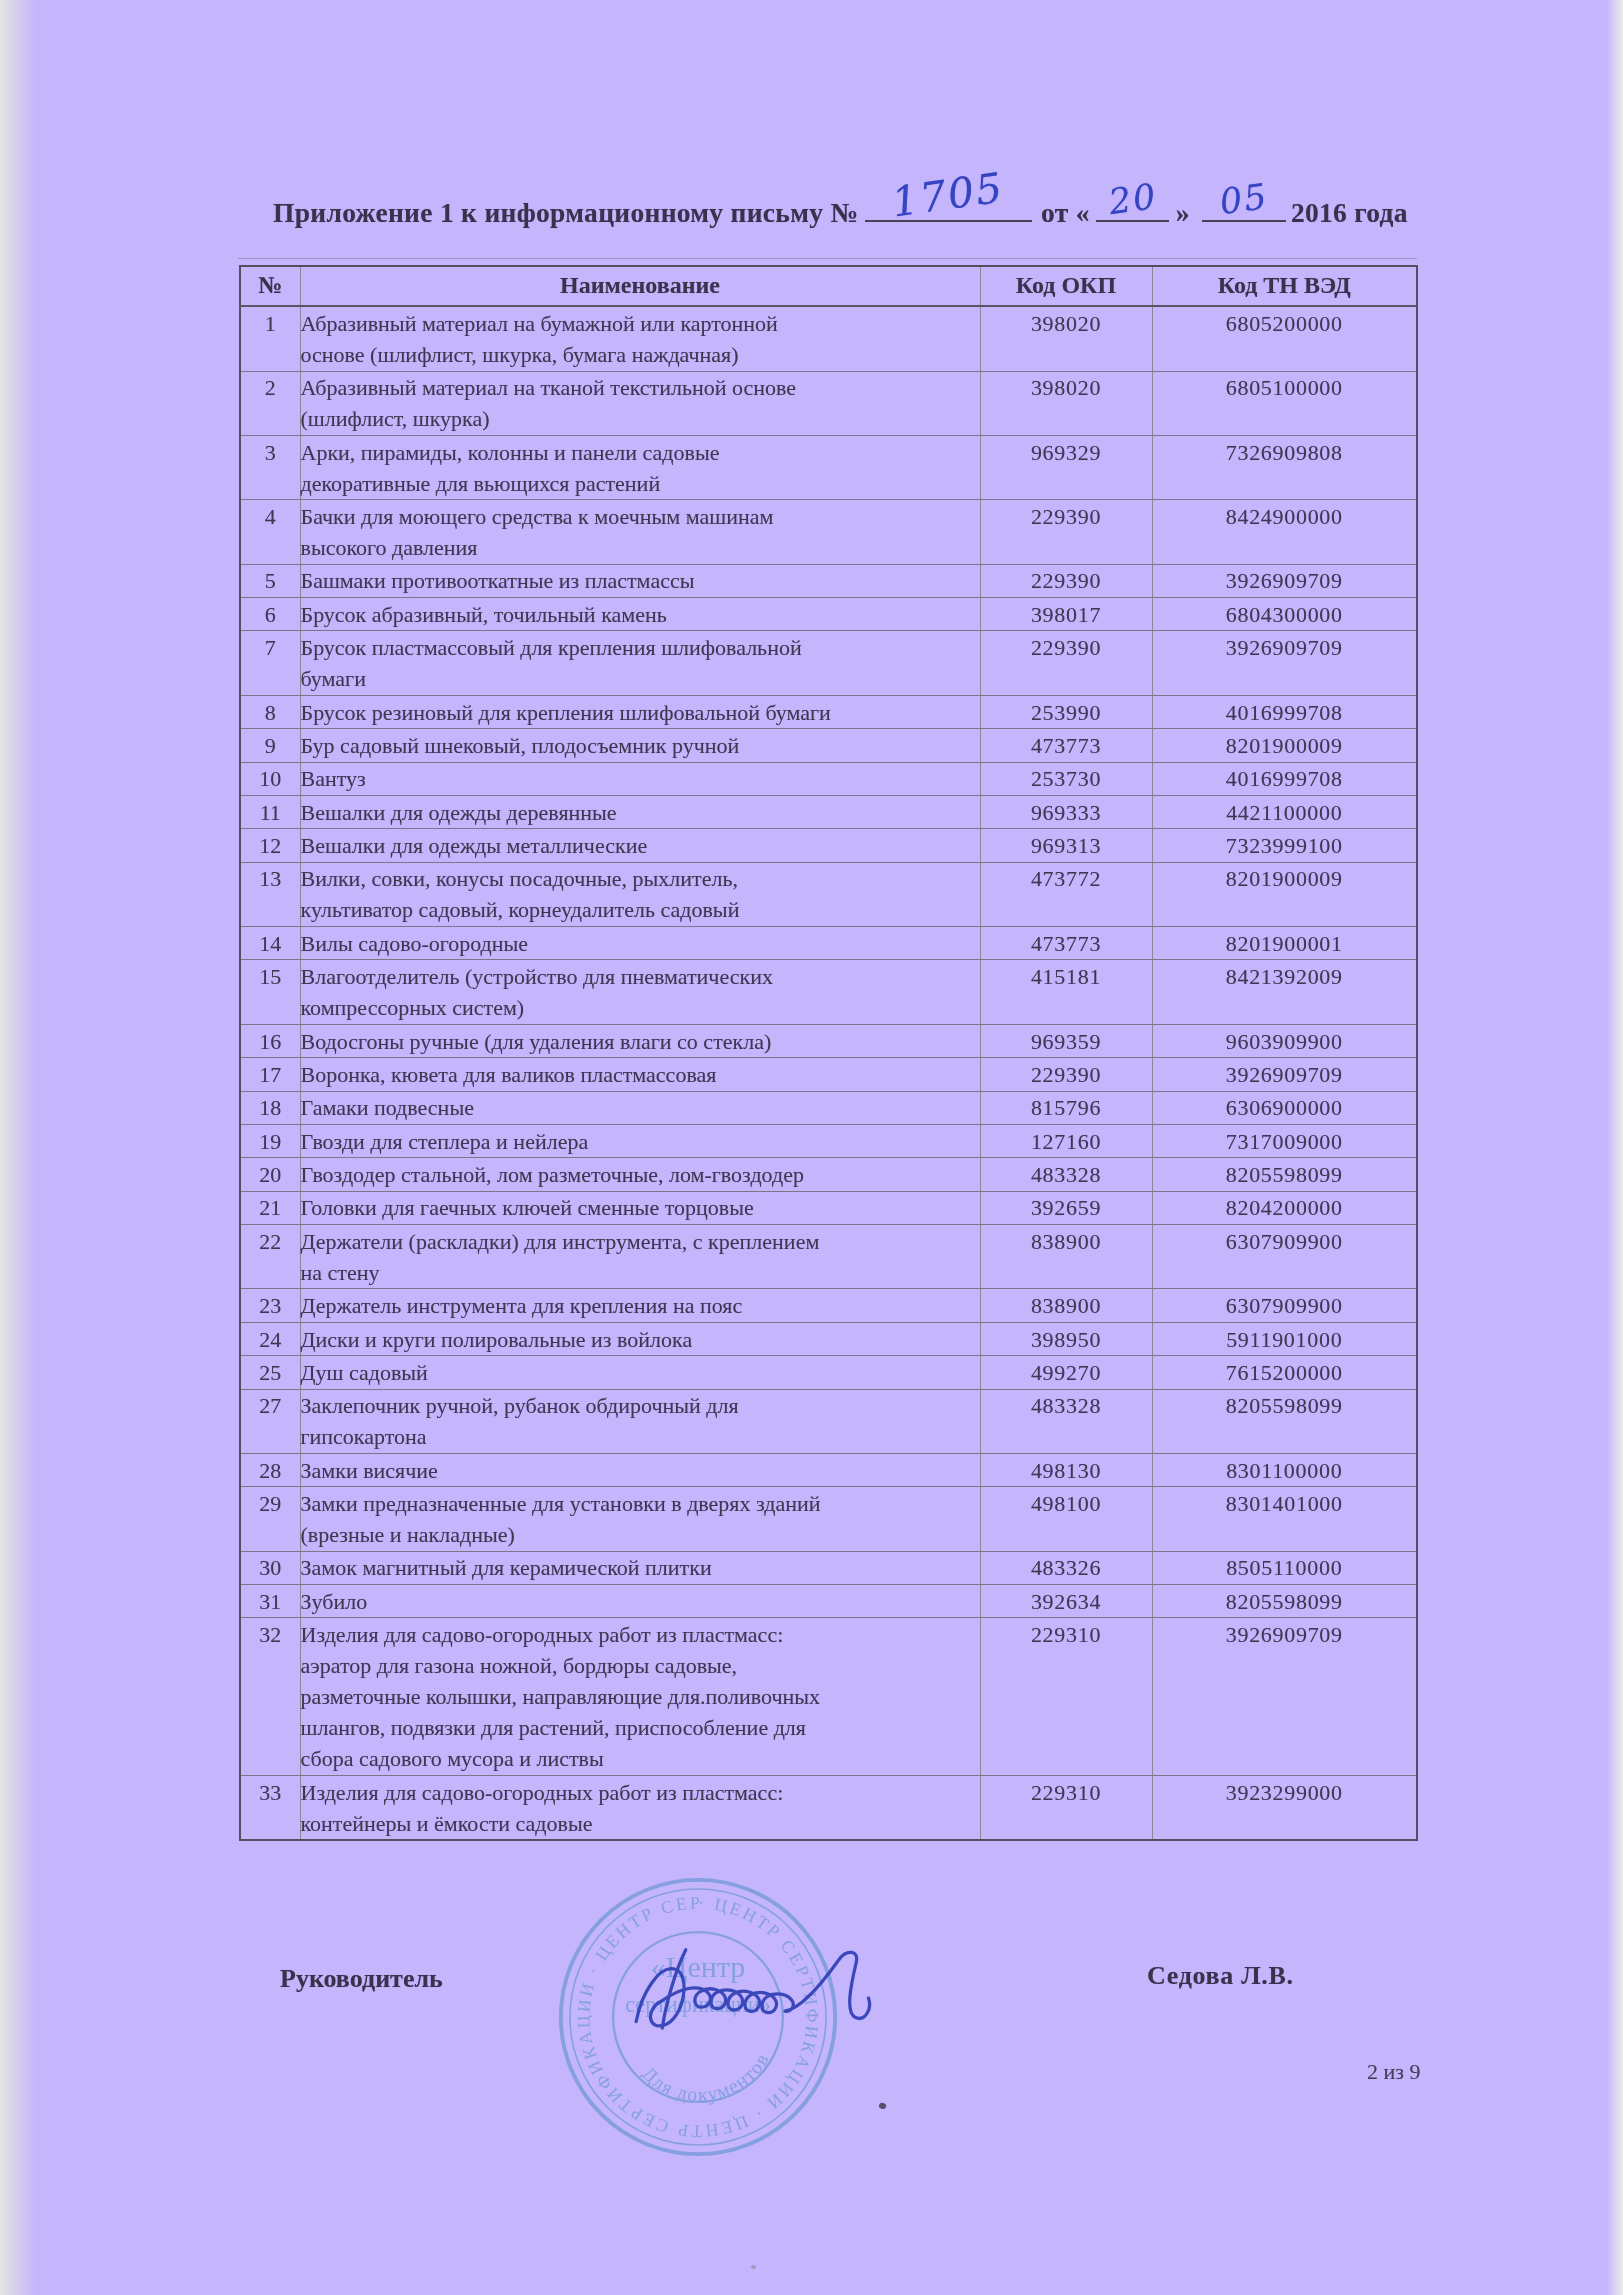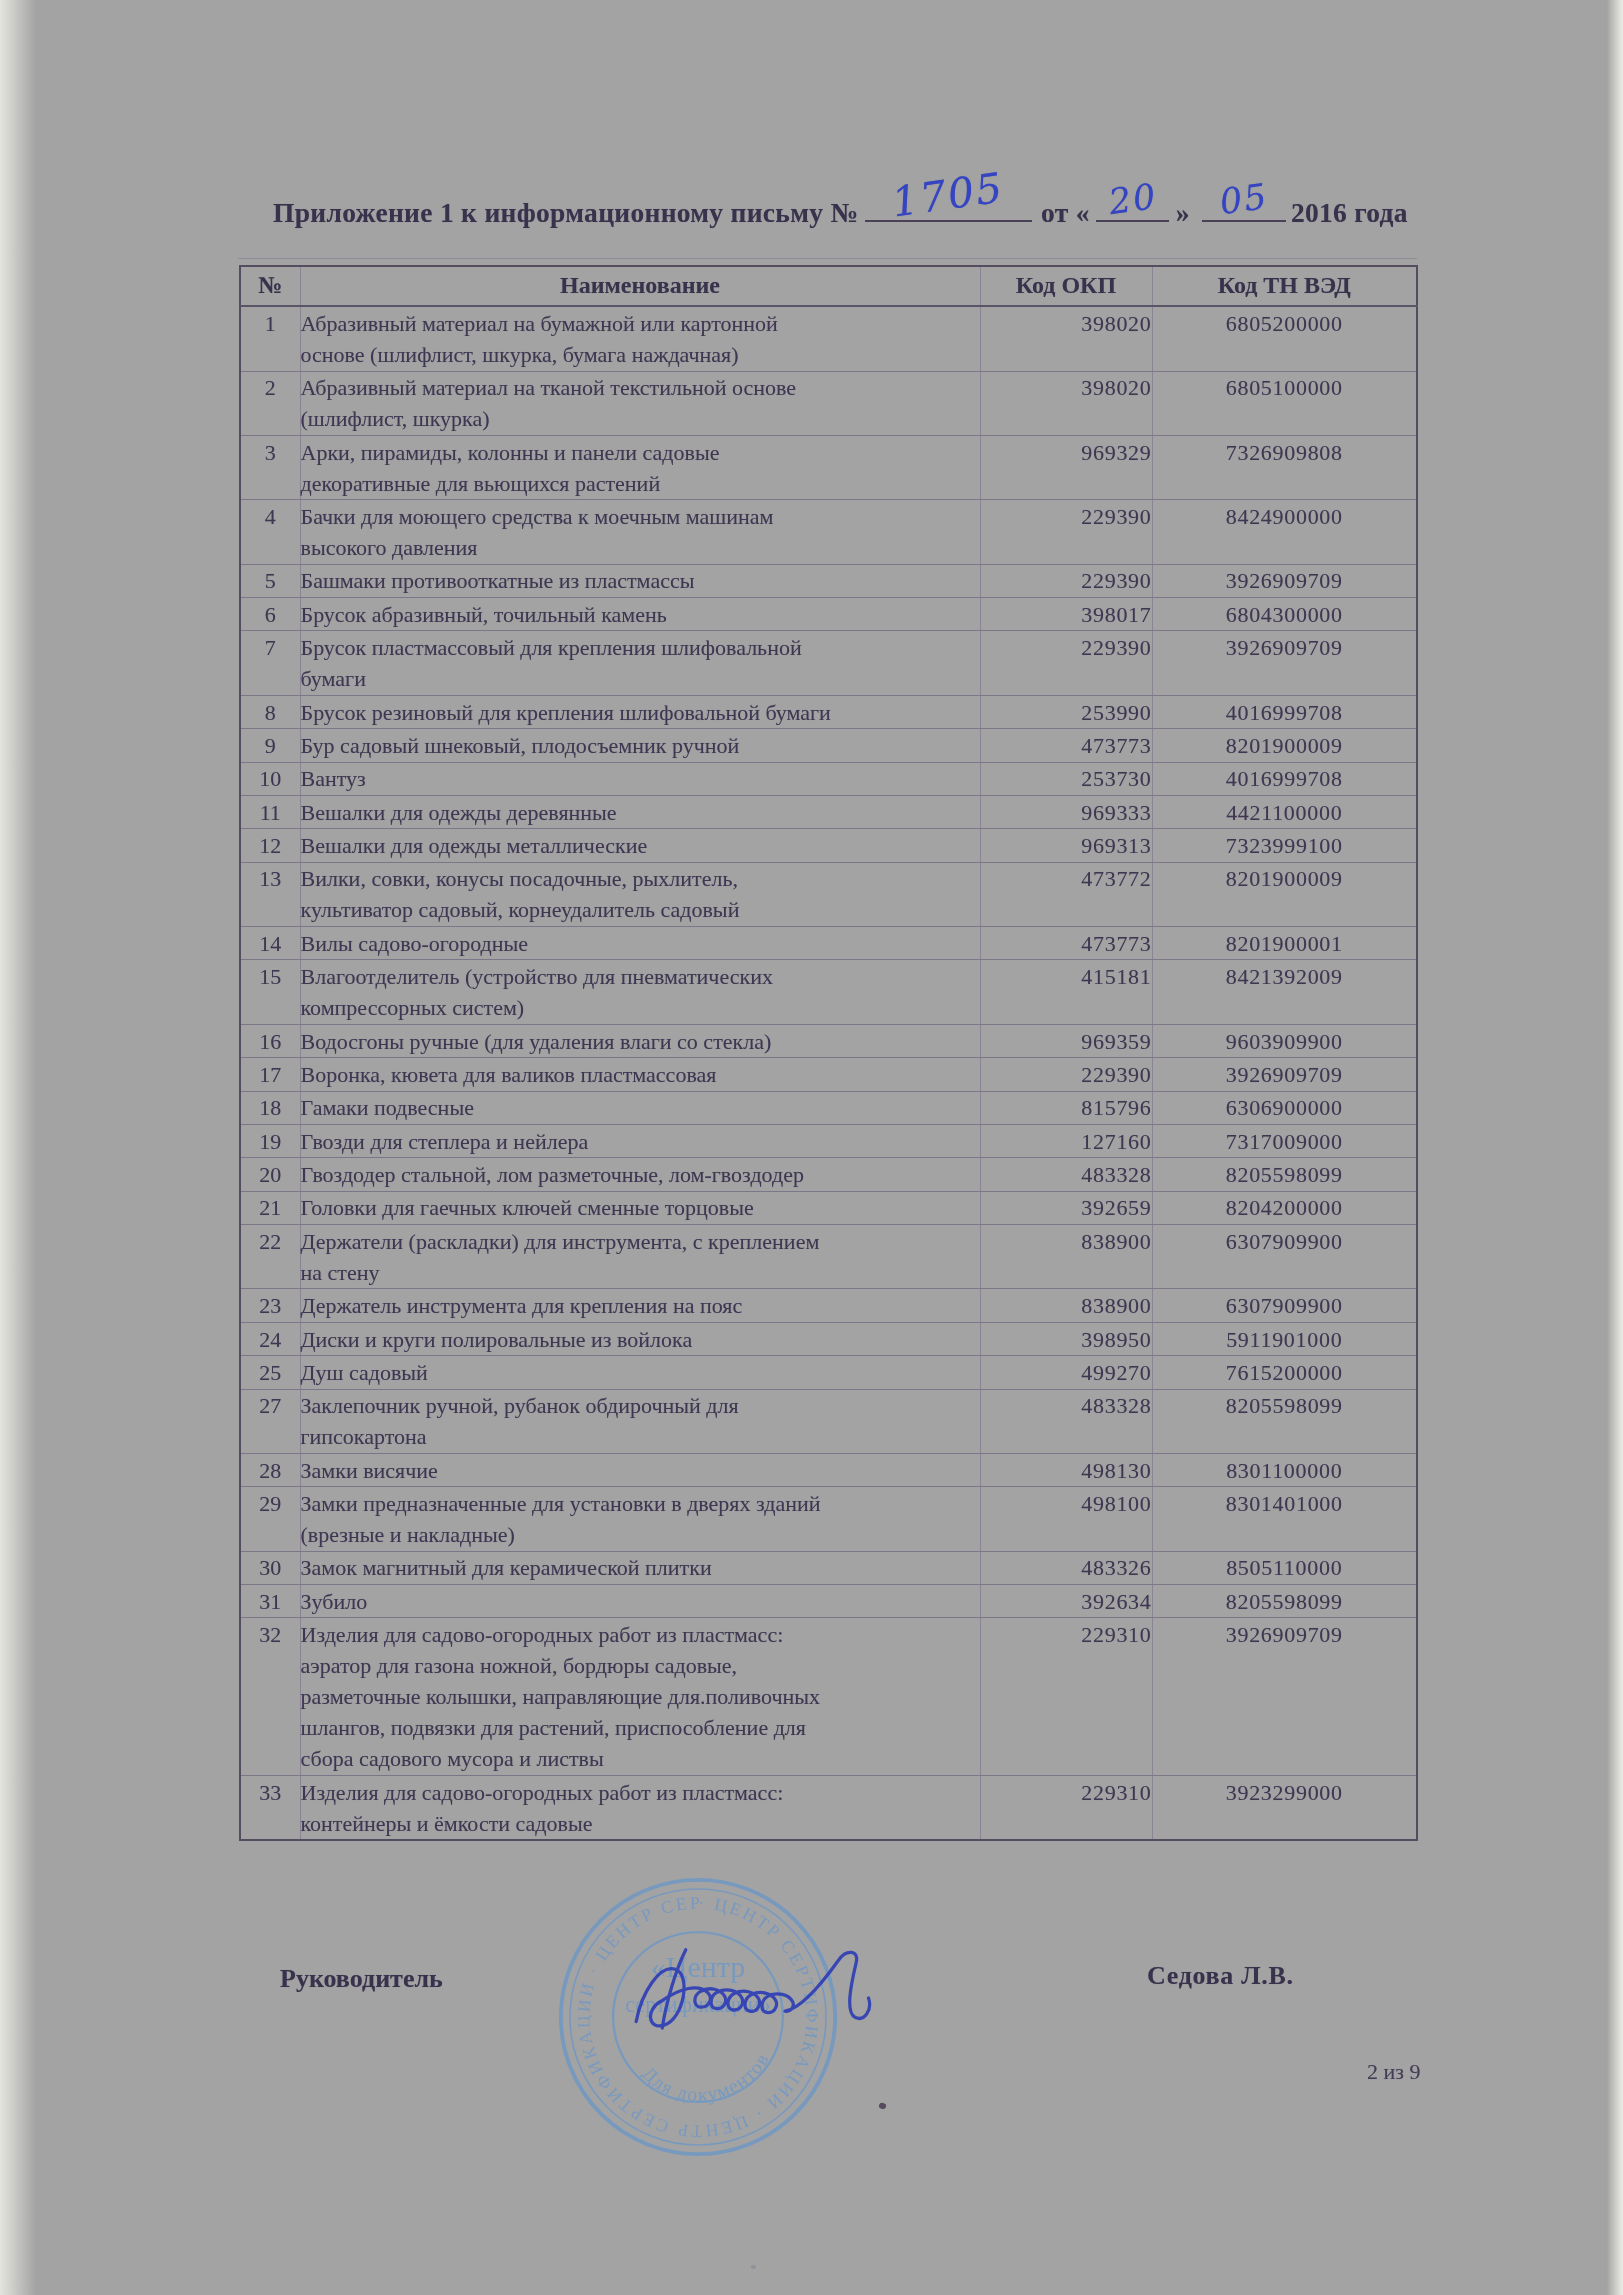--- a/index.html
+++ b/index.html
@@ -1,19 +1,19 @@
 <!DOCTYPE html>
 <html style="font-size:10.5px"><head>
 <meta charset="utf-8">
 <style>
   html,body{margin:0;padding:0;background:#d8d8d4;}
   .page{
     position:relative;
     width:1623px;height:2295px;
-    background:#a3a3a3;
+    background:#c4b5fd;
     font-family:"Liberation Serif","DejaVu Serif",serif;
     color:#3f3752;
     overflow:hidden;
   }
   
   .page::before{
     content:"";position:absolute;inset:0;pointer-events:none;
     background:
       linear-gradient(to right,#e4e4df 0px,rgba(228,228,223,0) 36px),
       linear-gradient(to left,#ededE8 0px,rgba(237,237,232,0) 16.4px);
@@ -72,21 +72,21 @@
   table.doc th:last-child{border-right:none;border-radius:20px;}
   table.doc td{
     vertical-align:top;
     padding:0.7px 0 0.7px 0;
     border-right:1.3px solid #8a8494;
     border-bottom:1.3px solid #7d7689;
   }
   table.doc td:last-child{border-right:none;text-align:center;}
   td.num{text-align:center;}
   td.name{white-space:pre-line;padding-left:10.5px;padding-right:6.5px;}
-  td.okp{text-align:right;letter-spacing:0.7px;}
+  td.okp{text-align:center;letter-spacing:0.7px;}
   td.tnved{text-align:right;padding-right:13px;letter-spacing:0.7px;}
 
   
   .footer-left{
     position:absolute;left:253px;top:1964px;
     font-size:26px;font-weight:bold;color:#39324c;
     text-shadow:0 0 0.7px rgba(60,50,85,.35);
     margin-left:27px;
   }
   .footer-right{

